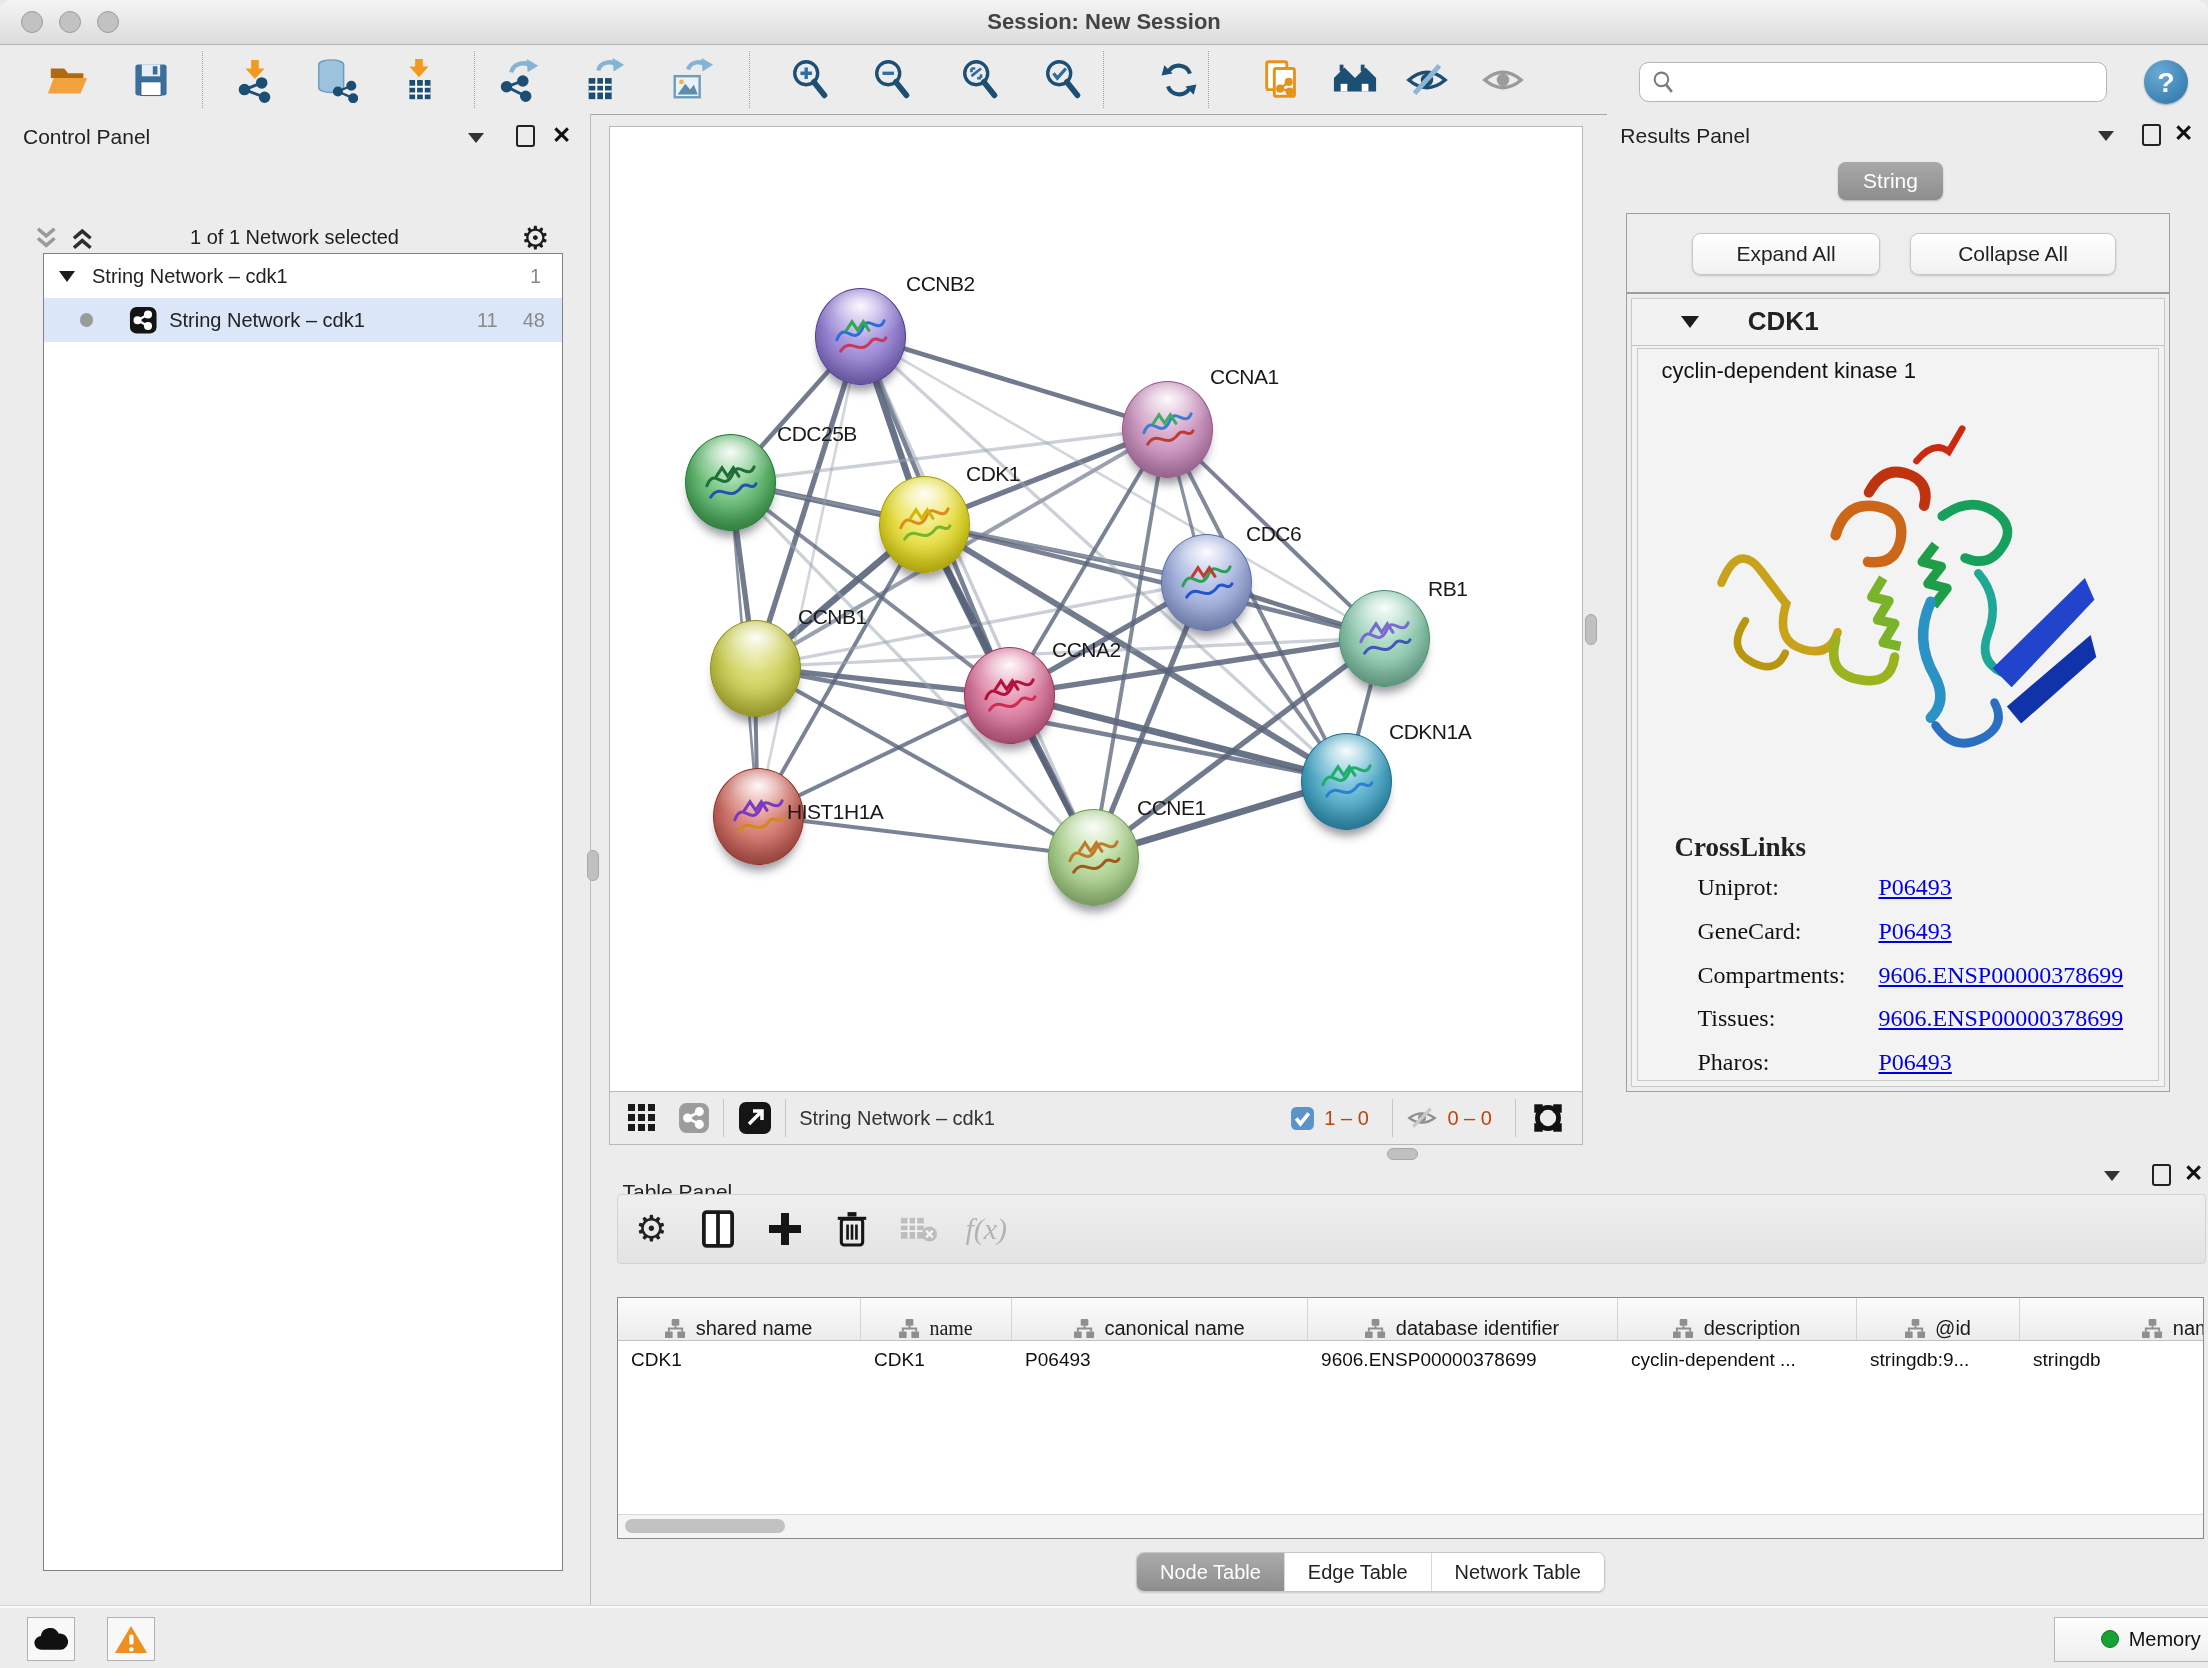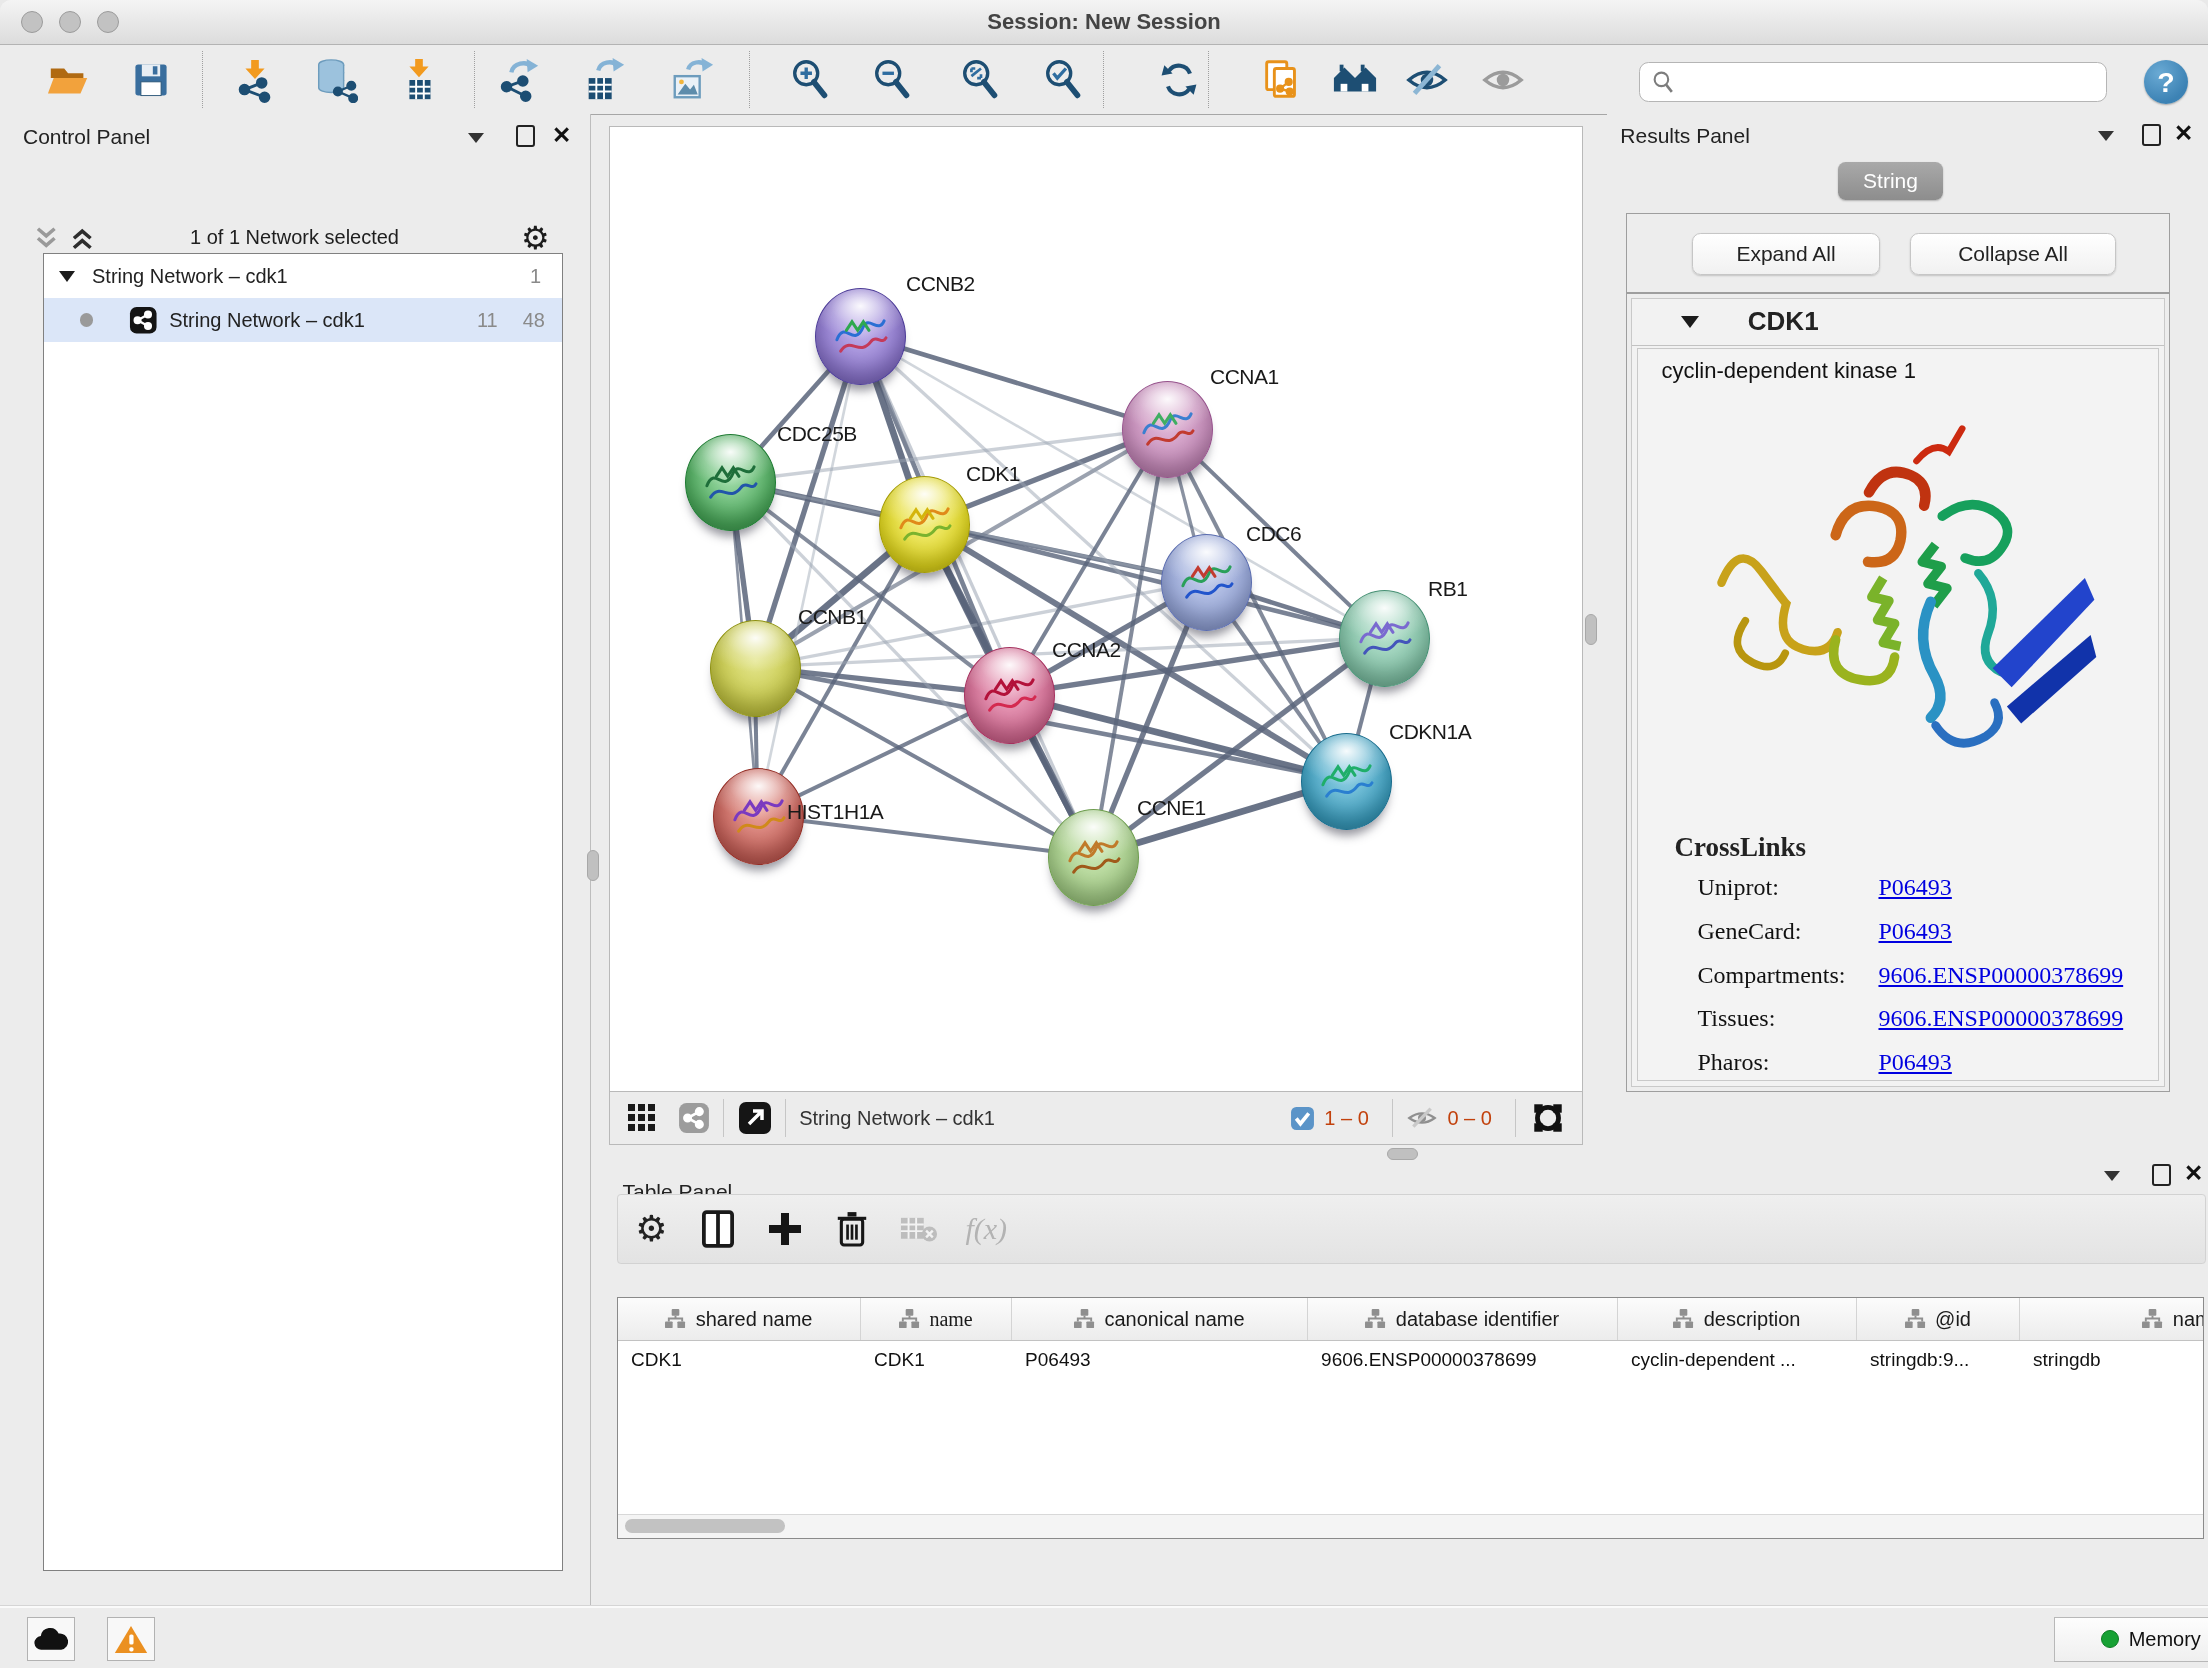--- a/index.html
+++ b/index.html
@@ -60,21 +60,21 @@
   .crosslinks{font-family:"Liberation Serif",serif;}
   .cl-row{position:absolute;font-size:24px;color:#111;}
   .cl-link{color:#0000e0;text-decoration:underline;}
 
   
   .table-panel{position:absolute;left:613px;top:1158px;width:1595px;height:447px;background:#ececec;}
   .tp-toolbar{position:absolute;left:3.8px;top:36px;width:1587px;height:68px;background:linear-gradient(#efefef,#e3e3e3);border:1px solid #d2d2d2;border-radius:3.8px;display:flex;align-items:center;}
   .tp-tool{width:67px;display:flex;align-items:center;justify-content:center;}
   .table-box{position:absolute;left:3.8px;top:139px;width:1587px;height:242px;background:#fff;border:1.9px solid #8a8a8a;box-sizing:border-box;overflow:hidden;}
   .thead{position:absolute;left:0;top:0;height:42px;display:flex;background:linear-gradient(#fcfcfc,#ececec);border-bottom:1px solid #c2c2c2;}
-  .th{display:flex;align-items:center;justify-content:center;gap:9.5px;font-size:20px;color:#1a1a1a;border-right:1px solid #d4d4d4;box-sizing:border-box;flex:none;}
+  .th{display:flex;align-items:flex-end;justify-content:center;gap:9.5px;font-size:20px;color:#1a1a1a;border-right:1px solid #d4d4d4;box-sizing:border-box;flex:none;}
   .trow{position:absolute;left:0;top:42px;height:40px;display:flex;}
   .td{display:flex;align-items:center;font-size:19px;color:#111;padding-left:13.3px;box-sizing:border-box;flex:none;white-space:nowrap;overflow:hidden;}
   .hscroll{position:absolute;left:0;bottom:0;width:100%;height:23px;background:#f4f4f4;border-top:1px solid #d8d8d8;}
   .hthumb{position:absolute;left:7.6px;top:3.8px;width:160px;height:14.3px;border-radius:7.6px;background:#c2c2c2;}
   .tp-tabs{position:absolute;left:523px;top:394px;}
   .tp-tabs .ptab{padding:7.6px 23px;}
 
   
   .statusbar{position:absolute;left:0;top:1605px;width:2208px;height:63px;background:#ececec;border-top:1.9px solid #d5d5d5;box-shadow:inset 0 1.9px 0 #fafafa;}
   .sb-btn{position:absolute;top:11.4px;width:46px;height:42px;background:#f8f8f8;border:1.9px solid #b2b2b2;display:flex;align-items:center;justify-content:center;}
@@ -690,20 +690,25 @@
           <div class="td" style="width: 310px;">9606.ENSP00000378699</div>
           <div class="td" style="width: 239px;">cyclin-dependent ...</div>
           <div class="td" style="width: 163px;">stringdb:9...</div>
           <div class="td" style="width: 380px;">stringdb</div>
         </div>
       <div class="hscroll">
           <div class="hthumb"></div>
         </div>
     </div>
 
+    <div class="tp-tabs ptab-group">
+        <div class="ptab active">Node Table</div>
+        <div class="ptab">Edge Table</div>
+        <div class="ptab">Network Table</div>
+      </div>
   </div>
 
   <div class="statusbar">
     <div class="sb-btn" style="left:27px">
       <svg viewBox="0 0 40 28" width="34" height="25">
           <path d="M9 26a8 8 0 0 1-1-16A11 11 0 0 1 29 7a7.5 7.5 0 0 1 3 19z" fill="#111"></path>
         </svg>
     </div>
     <div class="sb-btn" style="left:107px">
       <svg viewBox="0 0 40 36" width="34" height="31">

